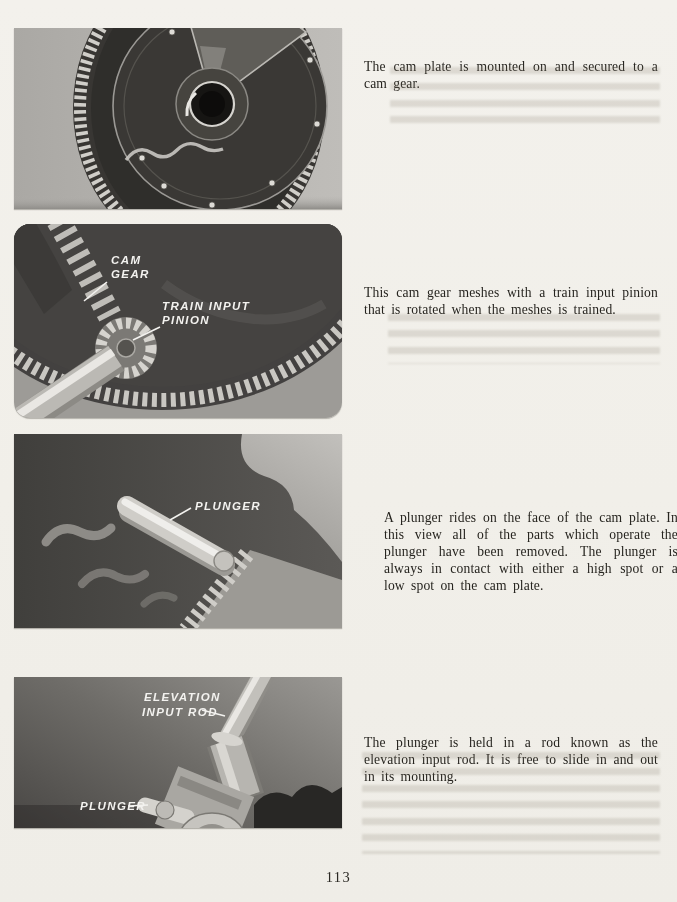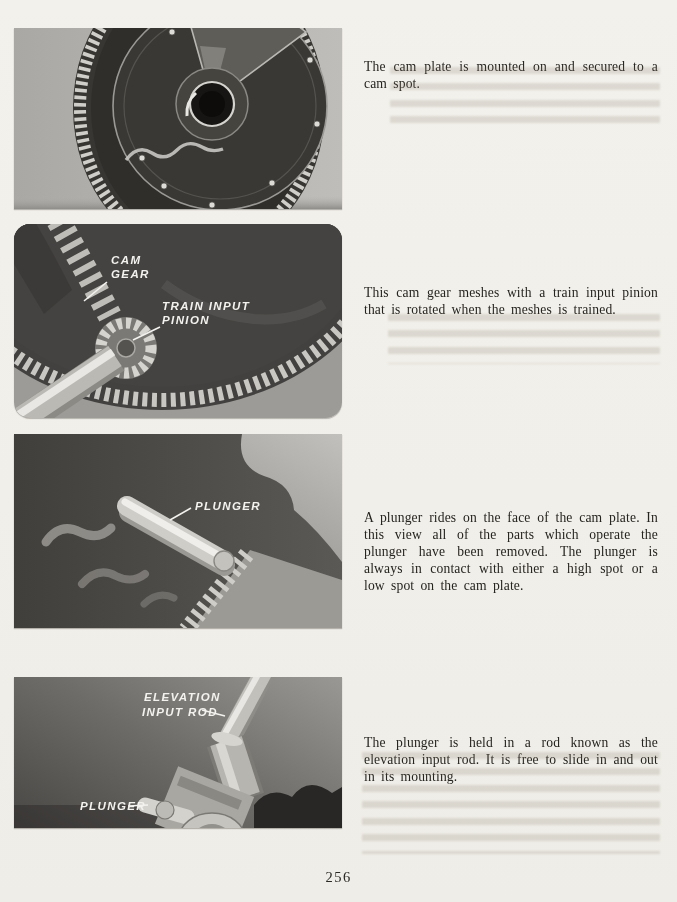--- a/index.html
+++ b/index.html
@@ -182,24 +182,24 @@
       <g>
         <text class="fig-label" x="130" y="24" font-size="11.5">ELEVATION</text>
         <text class="fig-label" x="128" y="39" font-size="11.5">INPUT ROD</text>
         <line x1="188" y1="33" x2="211" y2="39" stroke="#f3f2ef" stroke-width="1.6"></line>
         <text class="fig-label" x="66" y="133" font-size="11.5">PLUNGER</text>
         <line x1="114" y1="129" x2="134" y2="128" stroke="#f3f2ef" stroke-width="1.6"></line>
       </g>
     </svg>
   </div>
 
-  <p class="caption" style="top:44px;">The cam plate is mounted on and secured to a cam spot.</p>
+  <p class="caption" style="top:44px;">The cam plate is mounted on and secured to a cam gear.</p>
   <p class="caption" style="top:270px;">This cam gear meshes with a train input pinion that is rotated when the meshes is trained.</p>
-  <p class="caption" style="top:495px;">A plunger rides on the face of the cam plate. In this view all of the parts which operate the plunger have been removed. The plunger is always in contact with either a high spot or a low spot on the cam plate.</p>
+  <p class="caption" style="top:495px;margin-left:20px;">A plunger rides on the face of the cam plate. In this view all of the parts which operate the plunger have been removed. The plunger is always in contact with either a high spot or a low spot on the cam plate.</p>
   <p class="caption" style="top:720px;">The plunger is held in a rod known as the elevation input rod. It is free to slide in and out in its mounting.</p>
 
   <div class="bleed" style="left:390px;top:67px;width:270px;height:58px;"></div>
   <div class="bleed" style="left:388px;top:314px;width:272px;height:50px;"></div>
   <div class="bleed" style="left:362px;top:752px;width:298px;height:102px;"></div>
 
-  <div class="page-number">256</div>
+  <div class="page-number">113</div>
 
 </div>
 
 </body></html>

